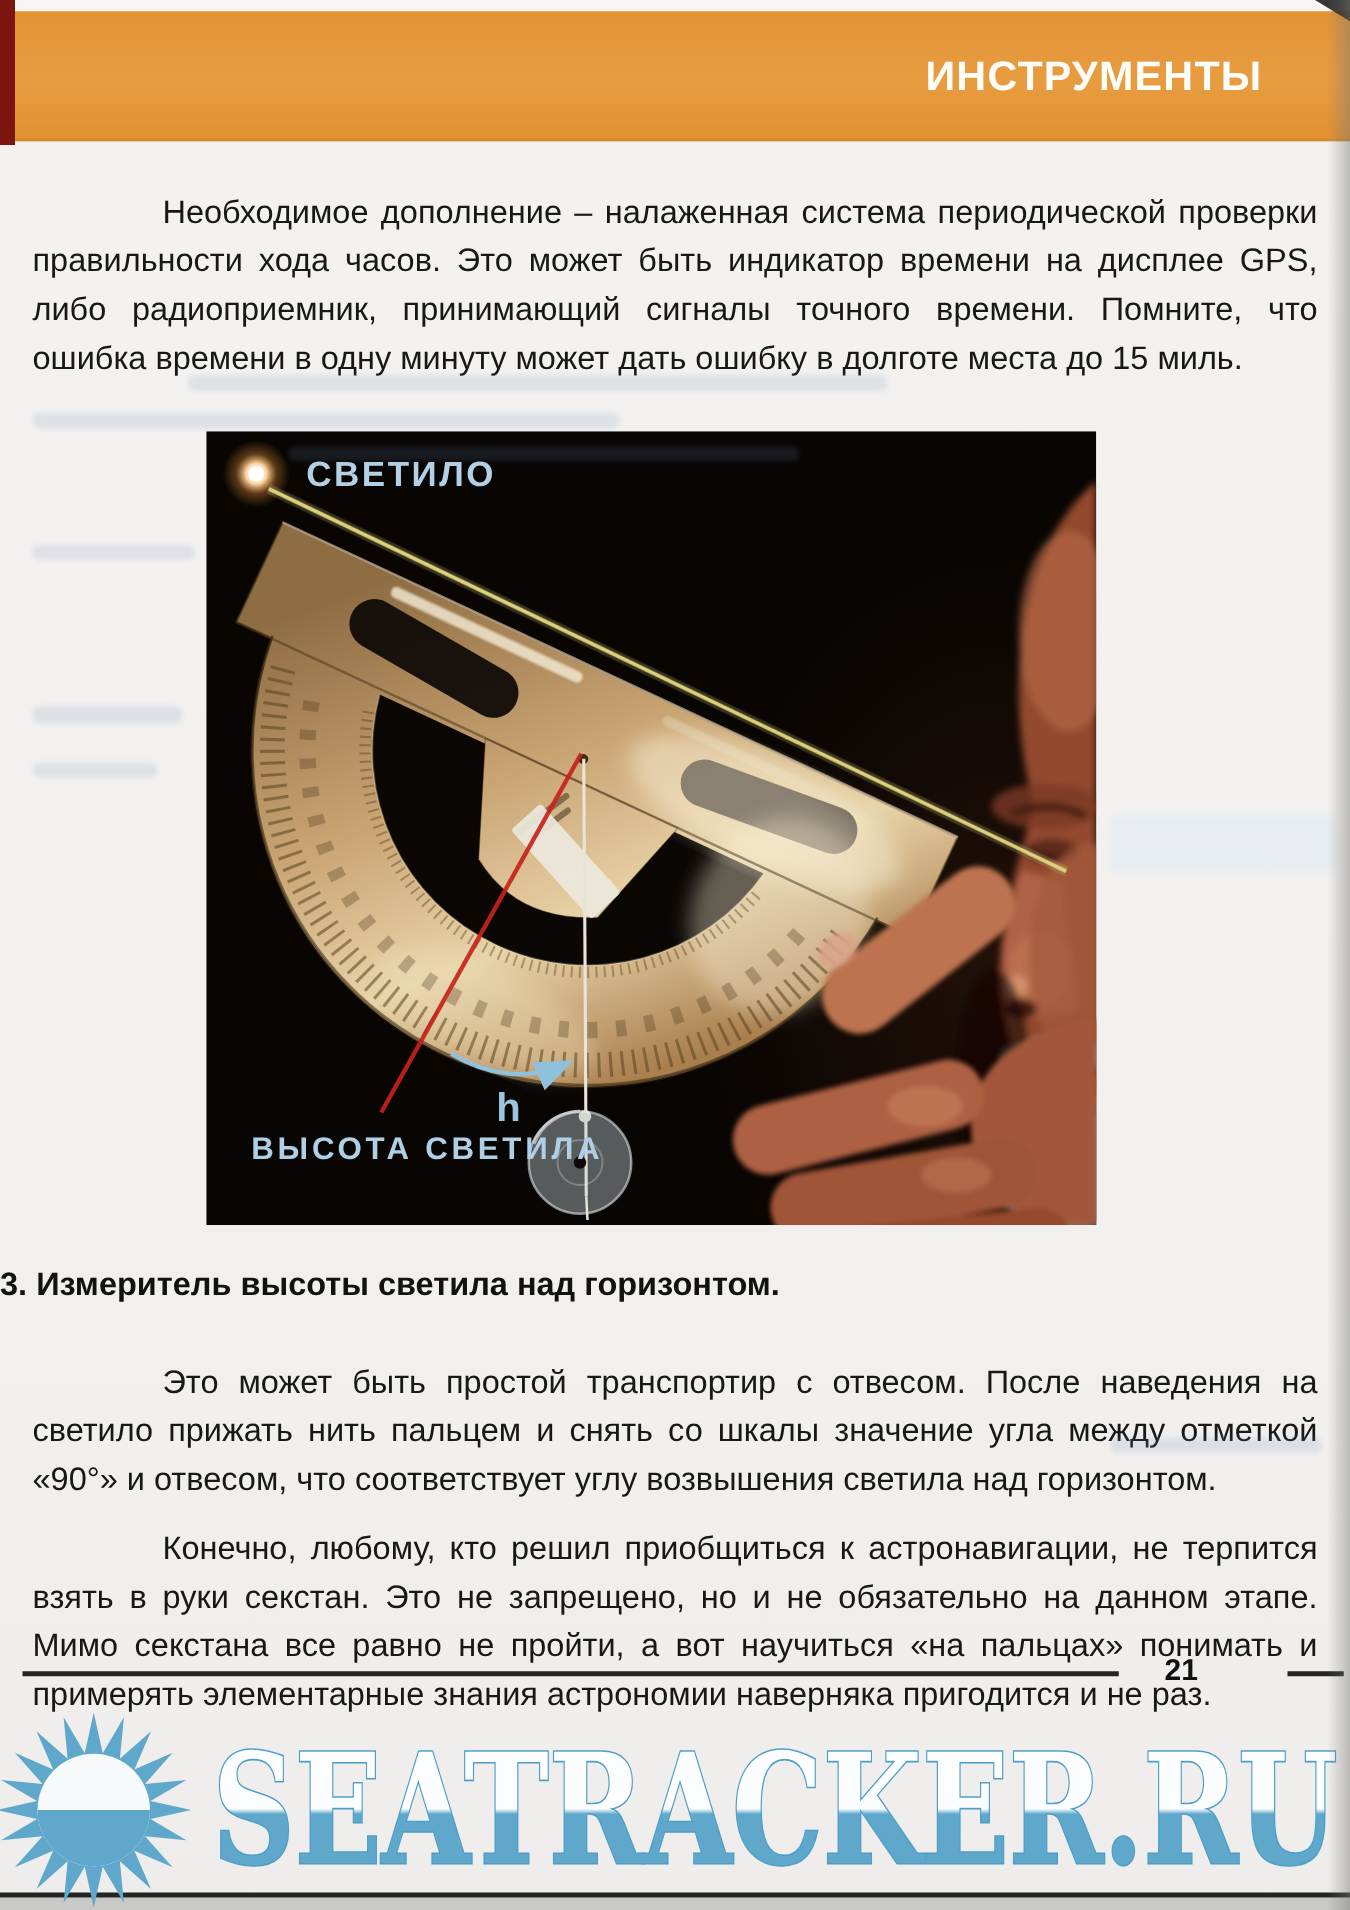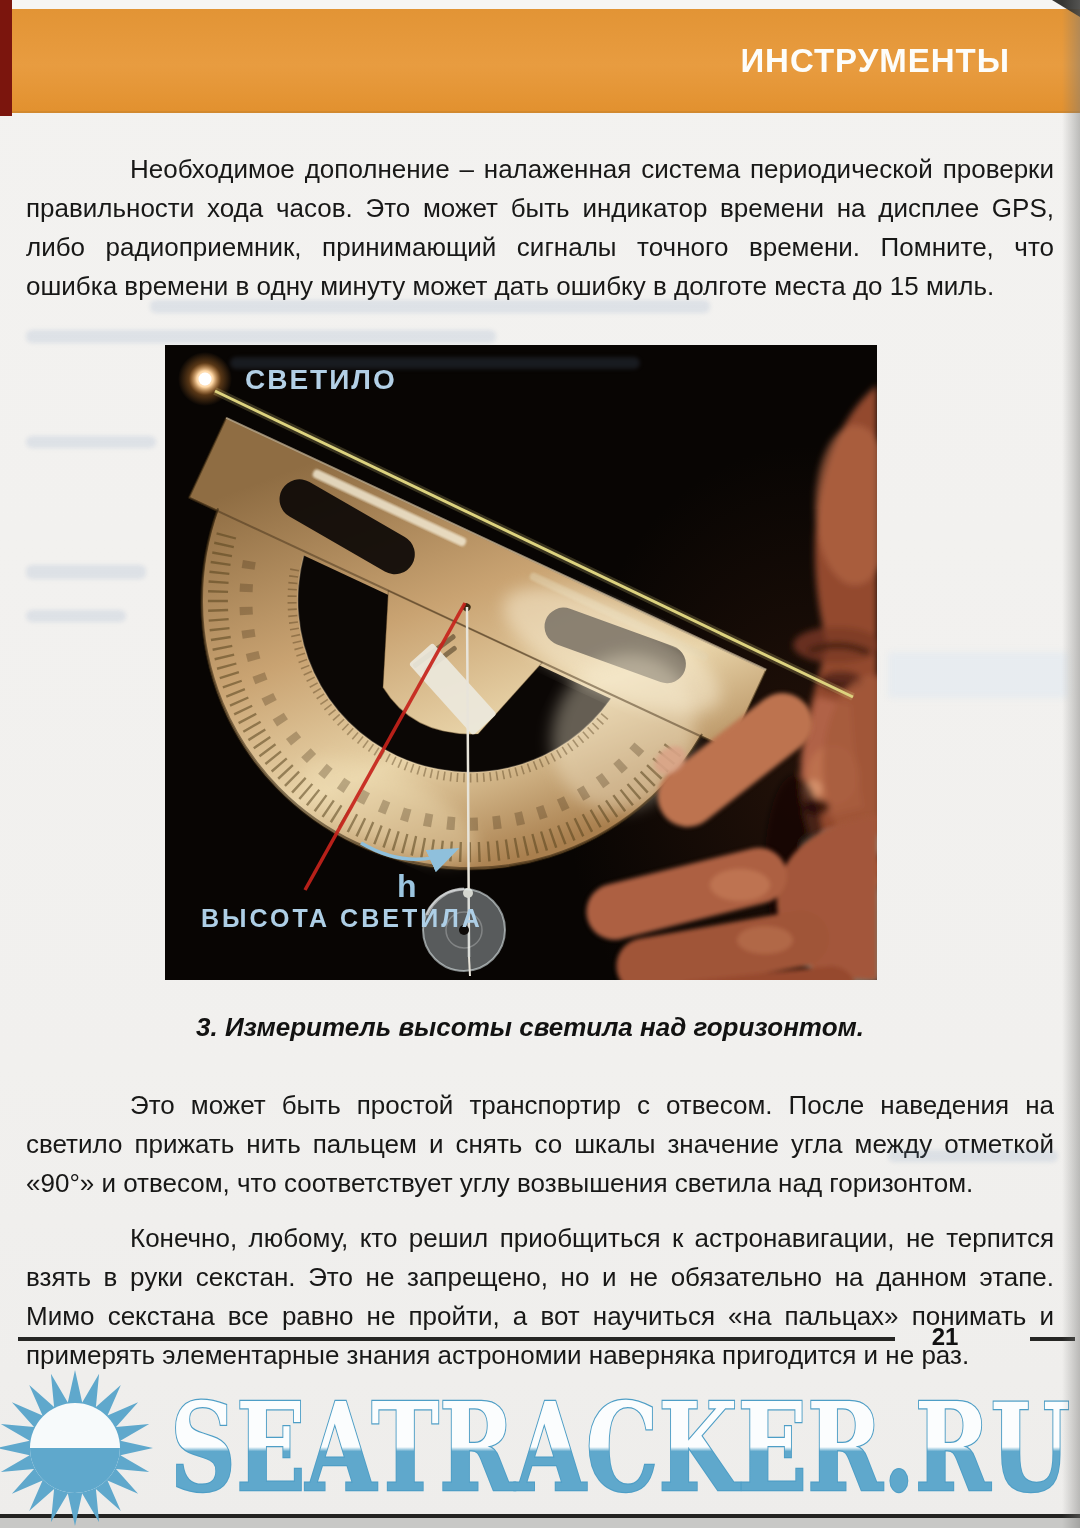--- a/index.html
+++ b/index.html
@@ -25,22 +25,22 @@
   }
   .body-para{
     position:absolute;left:26px;width:1028px;margin:0;
     font-size:26px;line-height:39px;color:#181817;
     text-align:justify;text-indent:104px;
   }
   .para1{top:150px;}
   .para2{top:1086px;}
   .para3{top:1219px;}
   .caption{
-    position:absolute;left:0;top:1012px;width:1060px;margin:0;text-align:center;
-    font-size:26px;font-weight:bold;font-style:italic;color:#121211;
+    position:absolute;left:0;top:1012px;width:1060px;margin:0;
+    font-size:26px;font-weight:bold;color:#121211;
   }
   .photo{position:absolute;left:165px;top:345px;width:712px;height:635px;margin:0;}
   .ghost{position:absolute;background:rgba(110,140,185,.16);filter:blur(2px);border-radius:6px;z-index:1;}
   .ghost-panel{position:absolute;background:rgba(222,232,242,.5);filter:blur(3px);border-radius:4px;z-index:1;}
   .footer-rule{position:absolute;top:1337px;height:4px;background:#262624;z-index:2;}
   .rule-left{left:18px;width:877px;}
   .rule-right{left:1030px;width:45px;}
   .page-number{
     position:absolute;left:905px;top:1323px;width:80px;text-align:center;
     font-size:24px;font-weight:bold;color:#111;z-index:2;

